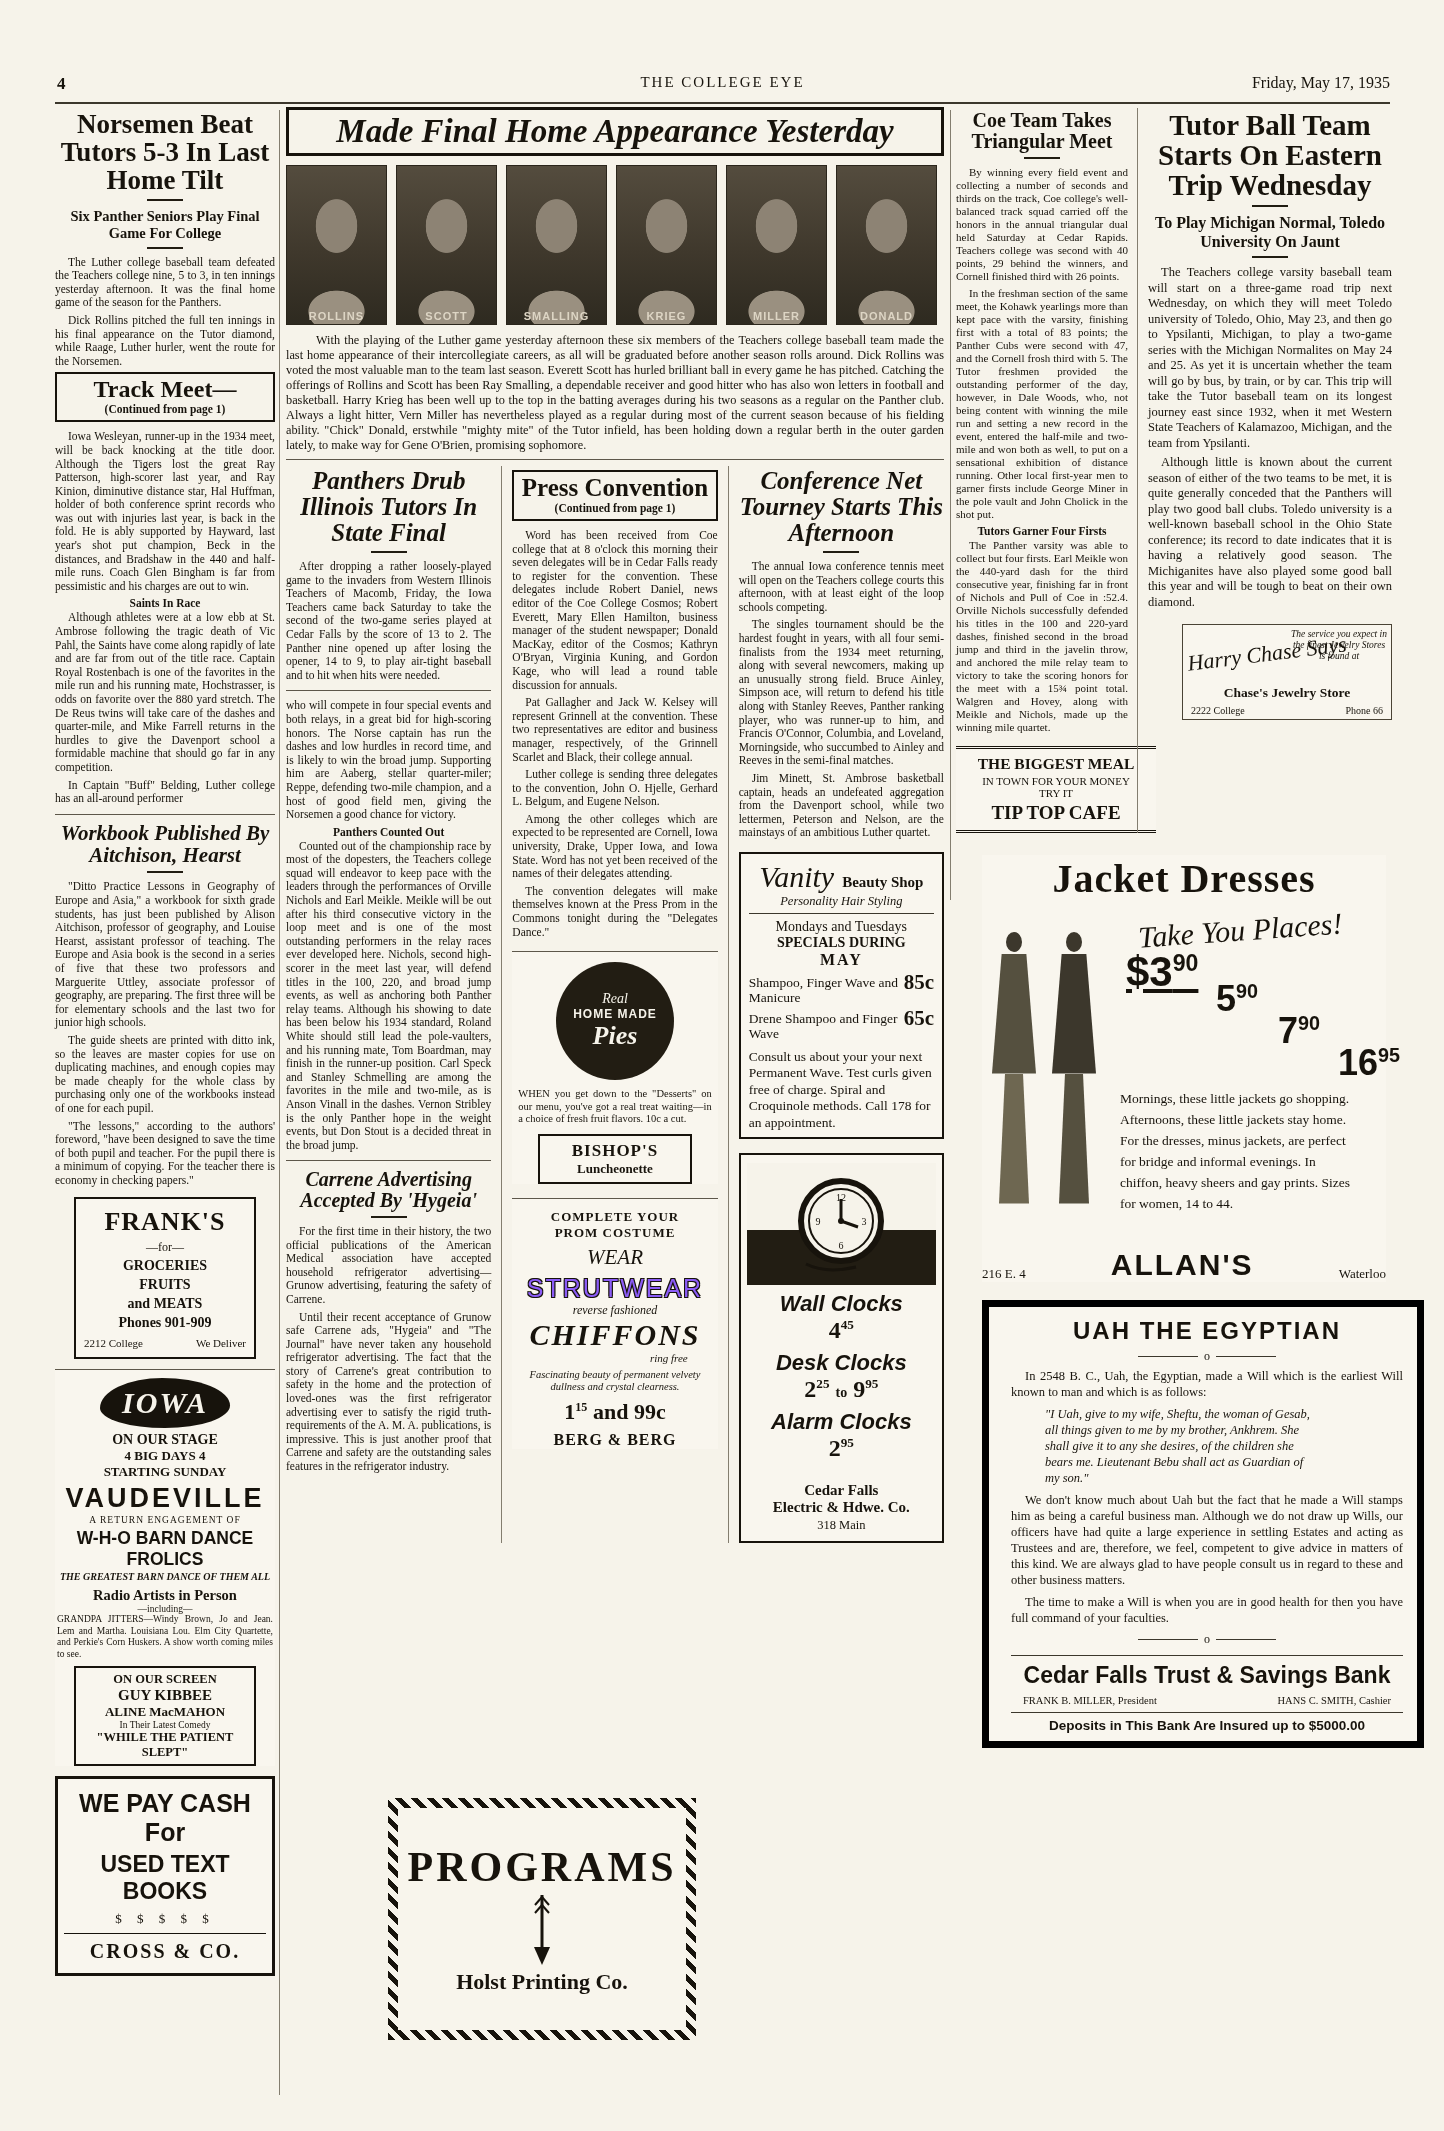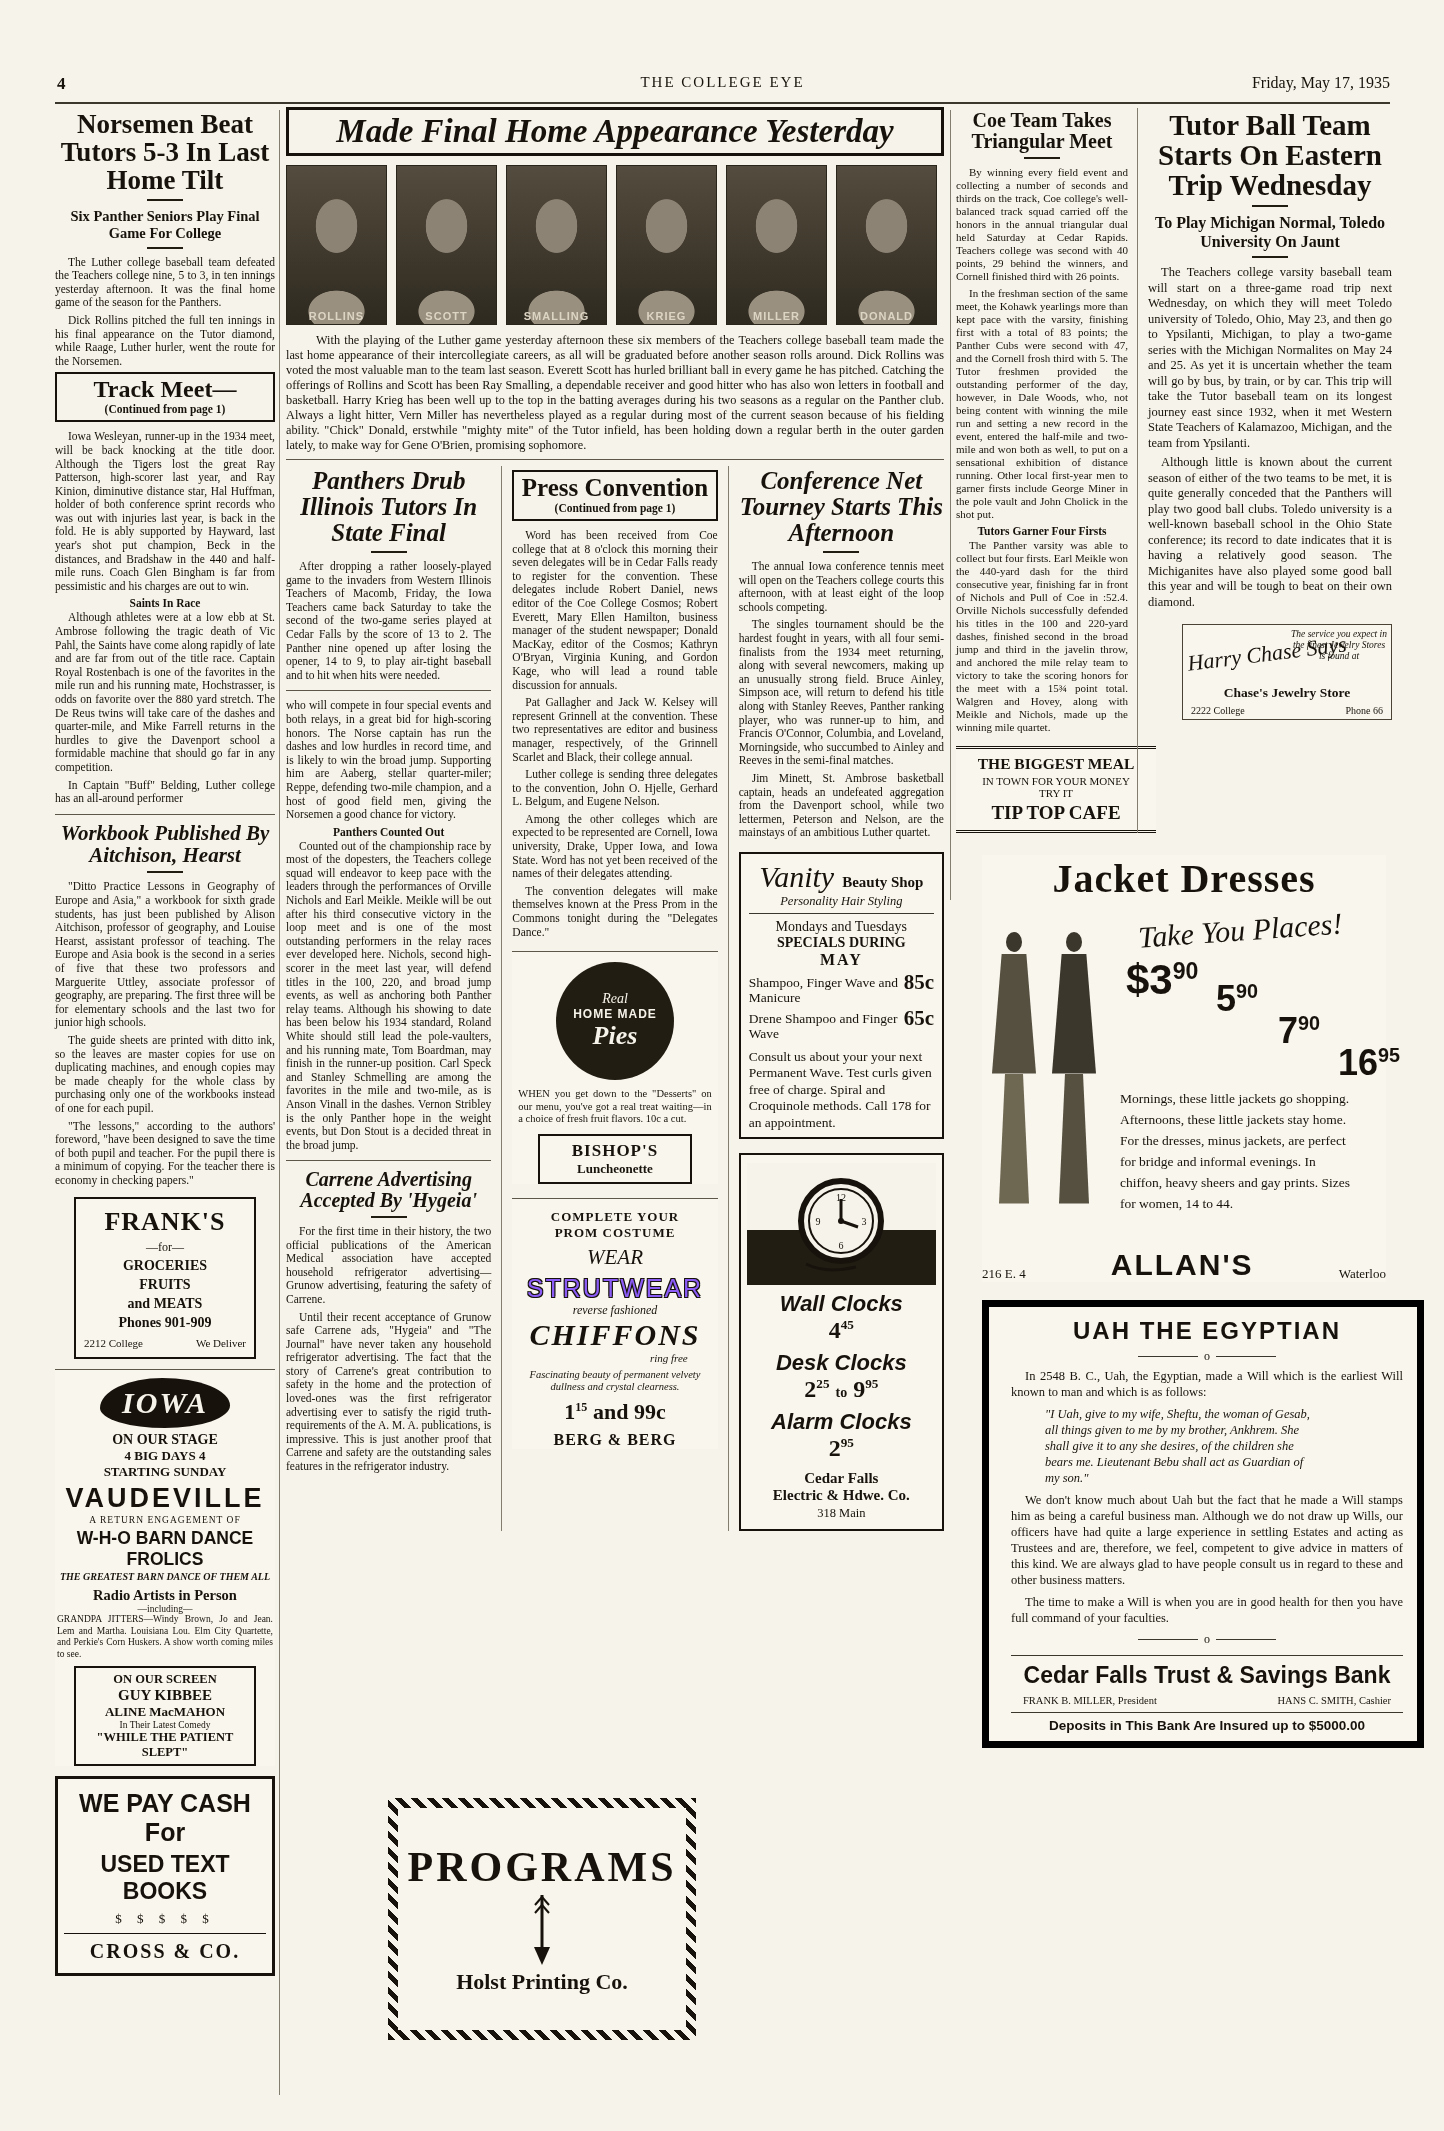--- a/index.html
+++ b/index.html
@@ -68,21 +68,21 @@
   .fig .head{width:16px;height:20px;border-radius:50%;background:#3c372c;margin:0 auto;}
   .fig .coat{width:44px;height:120px;background:#55503f;margin:2px auto 0 auto;
              clip-path:polygon(22% 0,78% 0,100% 100%,0 100%);}
   .fig .skirt{width:30px;height:130px;background:#6e6751;margin:0 auto;
               clip-path:polygon(20% 0,80% 0,100% 100%,0 100%);}
   .jright{flex:1;padding-left:8px;}
   .takeyou{font-style:italic;font-size:30px;transform:rotate(-4deg);margin:4px 0 2px 18px;}
   .jprices{position:relative;height:140px;font-family:"Liberation Sans",sans-serif;font-weight:bold;}
   .jp{position:absolute;}
   .jp .s{font-size:55%;vertical-align:super;}
-  .jp0{left:6px;top:8px;font-size:42px;}
+  .jp0{left:6px;top:0;font-size:42px;text-decoration:underline;}
   .jp1{left:96px;top:30px;font-size:36px;}
   .jp2{left:158px;top:62px;font-size:36px;}
   .jp3{left:218px;top:94px;font-size:36px;}
   .jtext{font-size:13.5px;line-height:21px;text-align:left;width:238px;}
   .jfoot{display:flex;align-items:flex-end;justify-content:space-between;margin-top:10px;}
   .jfoot .addr,.jfoot .city{font-size:13px;}
   .jfoot .store{font-family:"Liberation Sans",sans-serif;font-weight:bold;font-size:30px;letter-spacing:2px;}
   
   .uah{margin:18px 0 0 26px;width:392px;border:7px solid #000000;padding:10px 14px 8px 22px;}
   .uah .uh{font-family:"Liberation Sans",sans-serif;font-weight:bold;font-size:24px;
@@ -158,21 +158,21 @@
   .vanity .d2{font-weight:bold;font-size:14px;}
   .vanity .d3{font-weight:bold;font-size:16px;letter-spacing:2px;}
   .vanity .svc{font-size:13.5px;text-align:left;margin-top:6px;line-height:15px;}
   .vanity .price{font-weight:bold;font-size:21px;float:right;}
   .vanity .consult{font-size:13.5px;line-height:16.5px;text-align:left;margin-top:8px;}
   .clocks{border:2px solid #17130c;margin-top:14px;padding:8px 6px;text-align:center;}
   .clockimg{background:linear-gradient(180deg,#f6f3ea 55%,#221d13 55%);padding:6px 0 2px 0;}
   .clk-t{font-weight:bold;font-style:italic;font-size:22px;margin-top:6px;font-family:"Liberation Sans",sans-serif;}
   .clk-p{font-weight:bold;font-size:24px;}
   .clk-p .s{font-size:55%;vertical-align:super;}
-  .clk-store{font-weight:bold;font-size:15px;margin-top:8px;}
+  .clk-store{font-weight:bold;font-size:15px;margin-top:20px;}
   .clk-addr{font-size:12.5px;margin-top:2px;}
   
   #programs{position:absolute;left:388px;top:1798px;width:308px;height:242px;
             background:repeating-linear-gradient(45deg,#17130c 0 5px,#f6f3ea 5px 11px);padding:0;}
   #programs .inner{position:absolute;left:10px;top:10px;right:10px;bottom:10px;background:#f8f5ec;
                    text-align:center;display:flex;flex-direction:column;justify-content:center;padding:12px 4px;}
   #programs .pt{font-weight:bold;font-size:42px;letter-spacing:3px;}
   #programs .hc{font-weight:bold;font-size:22px;}
 </style>
 </head>

